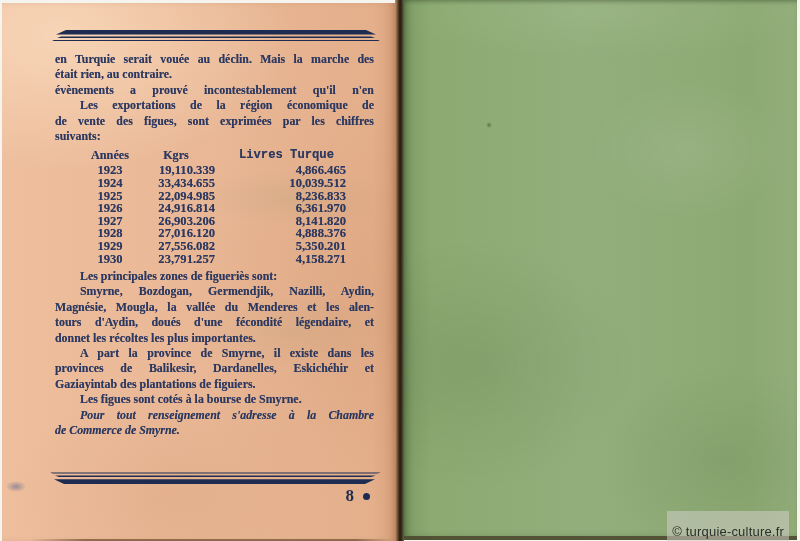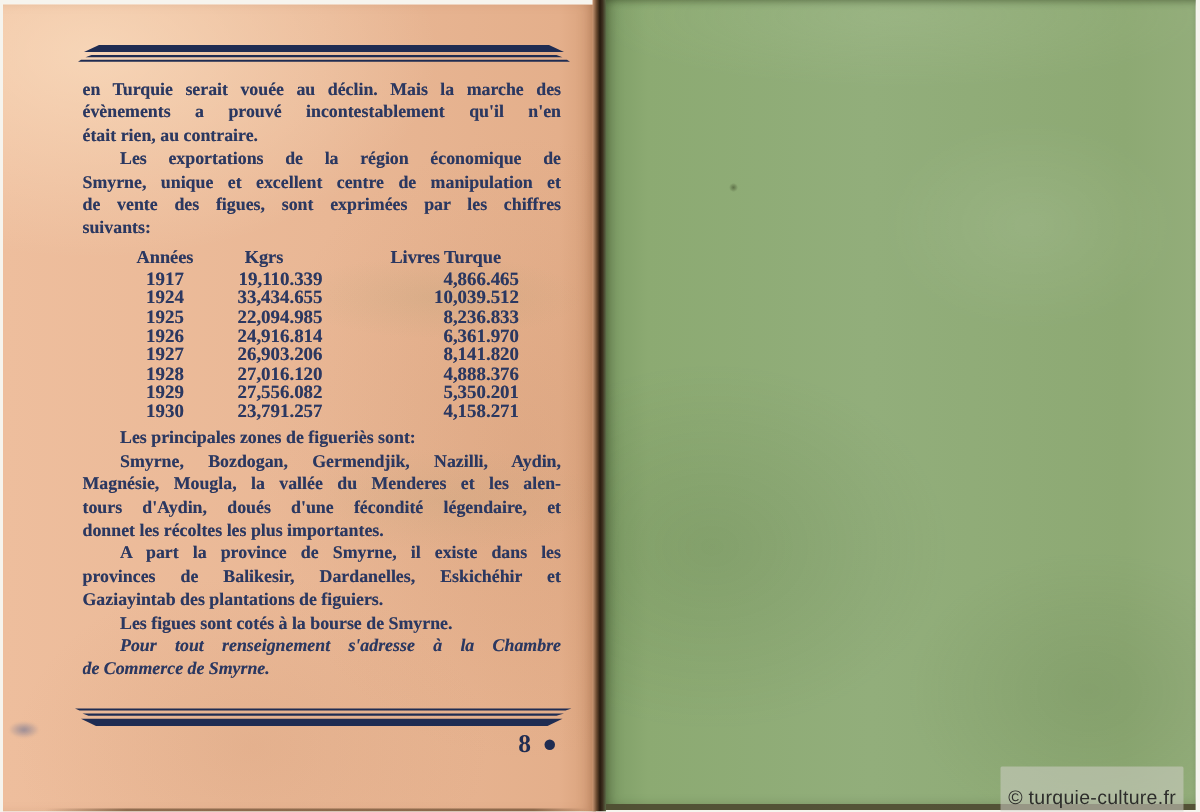--- a/index.html
+++ b/index.html
@@ -81,21 +81,21 @@
   .line.last{text-align-last:left;}
   .para.indent .line.first{text-indent:25px;}
 
   .export-table{margin:4px 0 4px 16px;width:275px;font-size:12.6px;}
   .trow{display:grid;grid-template-columns:78px 66px 131px;line-height:12.6px;}
   .trow.thead{line-height:14px;margin-bottom:2px;font-size:12.2px;}
   .trow .c0{text-align:center;}
   .trow .c1{text-align:right;}
   .trow .c2{text-align:right;padding-right:0px;}
   .trow.thead .c1{text-align:center;transform:translateX(-6px);}
-  .trow.thead .c2{text-align:right;padding-right:12px;}
+  .trow.thead .c2{text-align:right;padding-right:12px;font-family:Liberation Mono, monospace;}
 
   .page-number{
     position:absolute;left:300px;top:483px;width:80px;
     color:#1f2c52;font-weight:700;font-size:17px;text-align:right;
   }
   .page-number .dot{
     display:inline-block;width:7px;height:7px;border-radius:50%;
     background:#1f2c52;margin-left:9px;margin-right:12px;vertical-align:1px;
   }
 </style>
@@ -111,38 +111,37 @@
         <polygon points="14,0 314,0 324,4.6 4,4.6"></polygon>
         <polygon points="9,6.6 319,6.6 323,8.1 5,8.1"></polygon>
         <polygon points="2,9.9 326,9.9 328,11.1 0,11.1"></polygon>
       </svg>
     </div>
 
     <div class="text-block">
       <div id="paras-top">
           <div class="para">
             <div class="line first">en Turquie serait vouée au déclin. Mais la marche des</div>
+            <div class="line last">était rien, au contraire.</div>
             <div class="line">évènements a prouvé incontestablement qu'il n'en</div>
-            <div class="line last">était rien, au contraire.</div>
           </div>
           <div class="para indent">
             <div class="line first">Les exportations de la région économique de</div>
-            <div class="line">Smyrne, unique et excellent centre de manipulation et</div>
             <div class="line">de vente des figues, sont exprimées par les chiffres</div>
             <div class="line last">suivants:</div>
           </div>
         </div>
       <div class="export-table" id="export-table">
           <div class="trow thead">
             <div class="c0">Années</div>
             <div class="c1">Kgrs</div>
             <div class="c2">Livres Turque</div>
           </div>
           <div class="trow">
-            <div class="c0">1917</div>
+            <div class="c0">1923</div>
             <div class="c1">19,110.339</div>
             <div class="c2">4,866.465</div>
           </div>
           <div class="trow">
             <div class="c0">1924</div>
             <div class="c1">33,434.655</div>
             <div class="c2">10,039.512</div>
           </div>
           <div class="trow">
             <div class="c0">1925</div>

